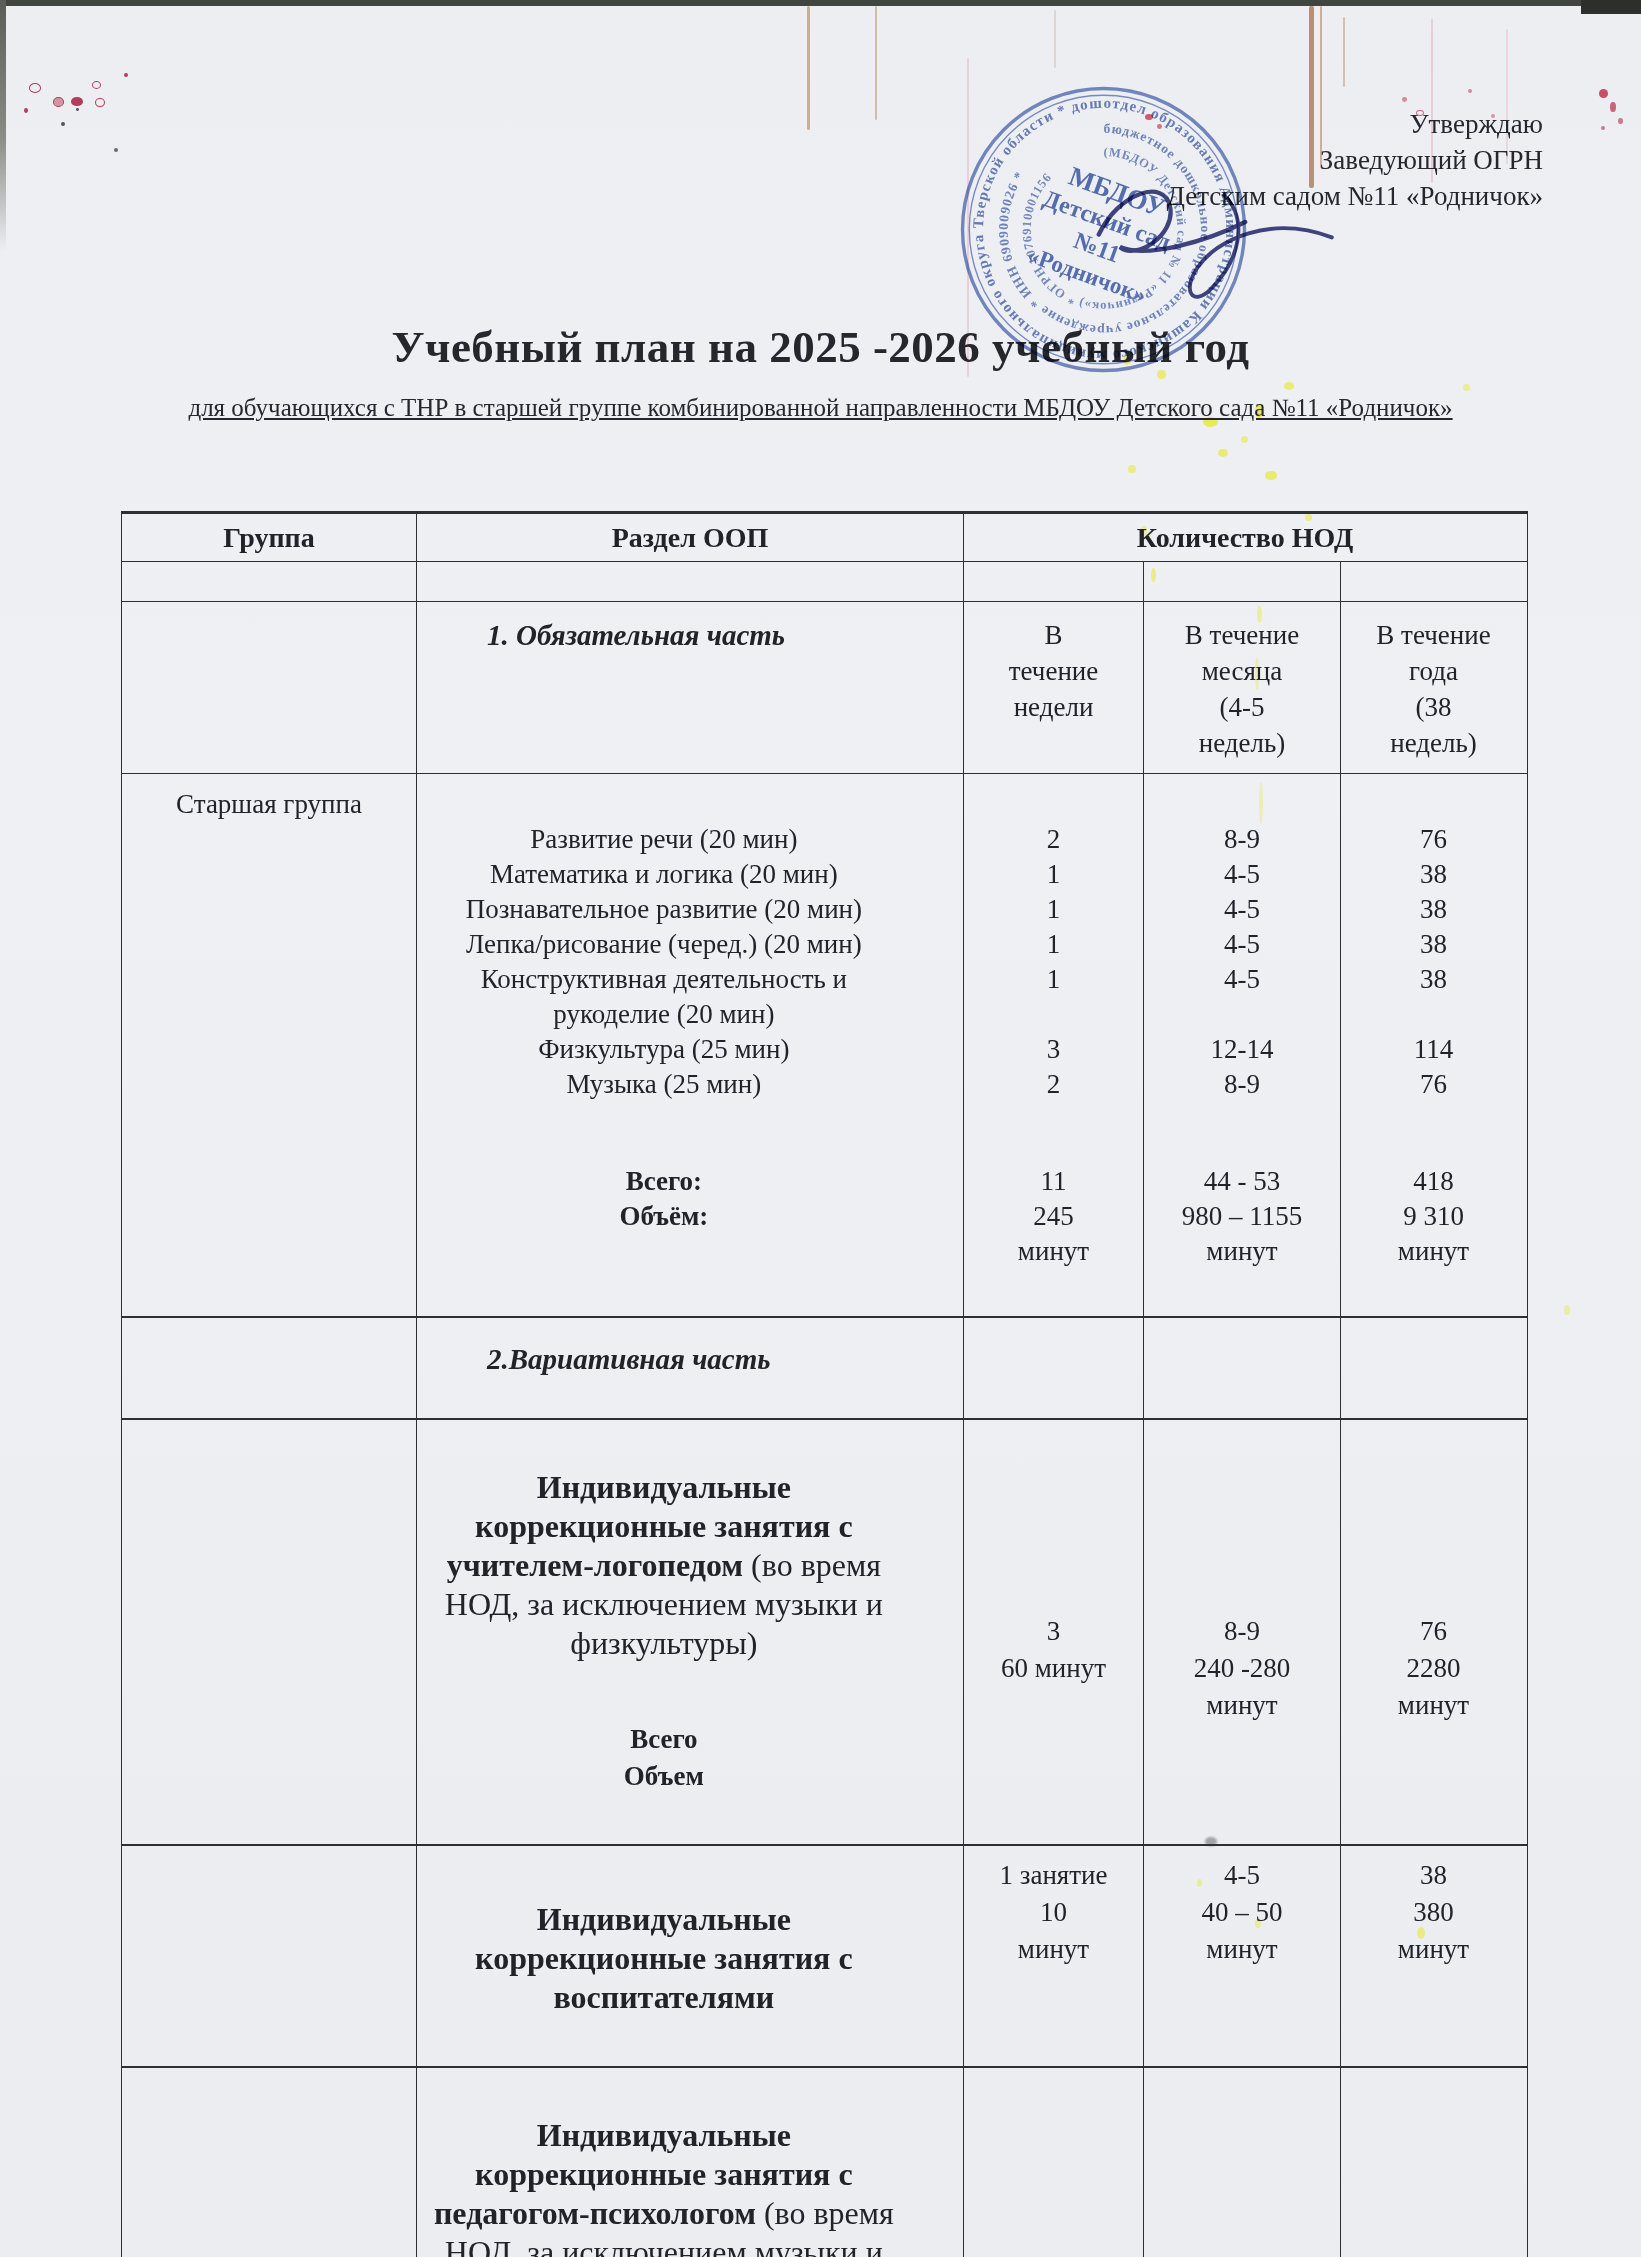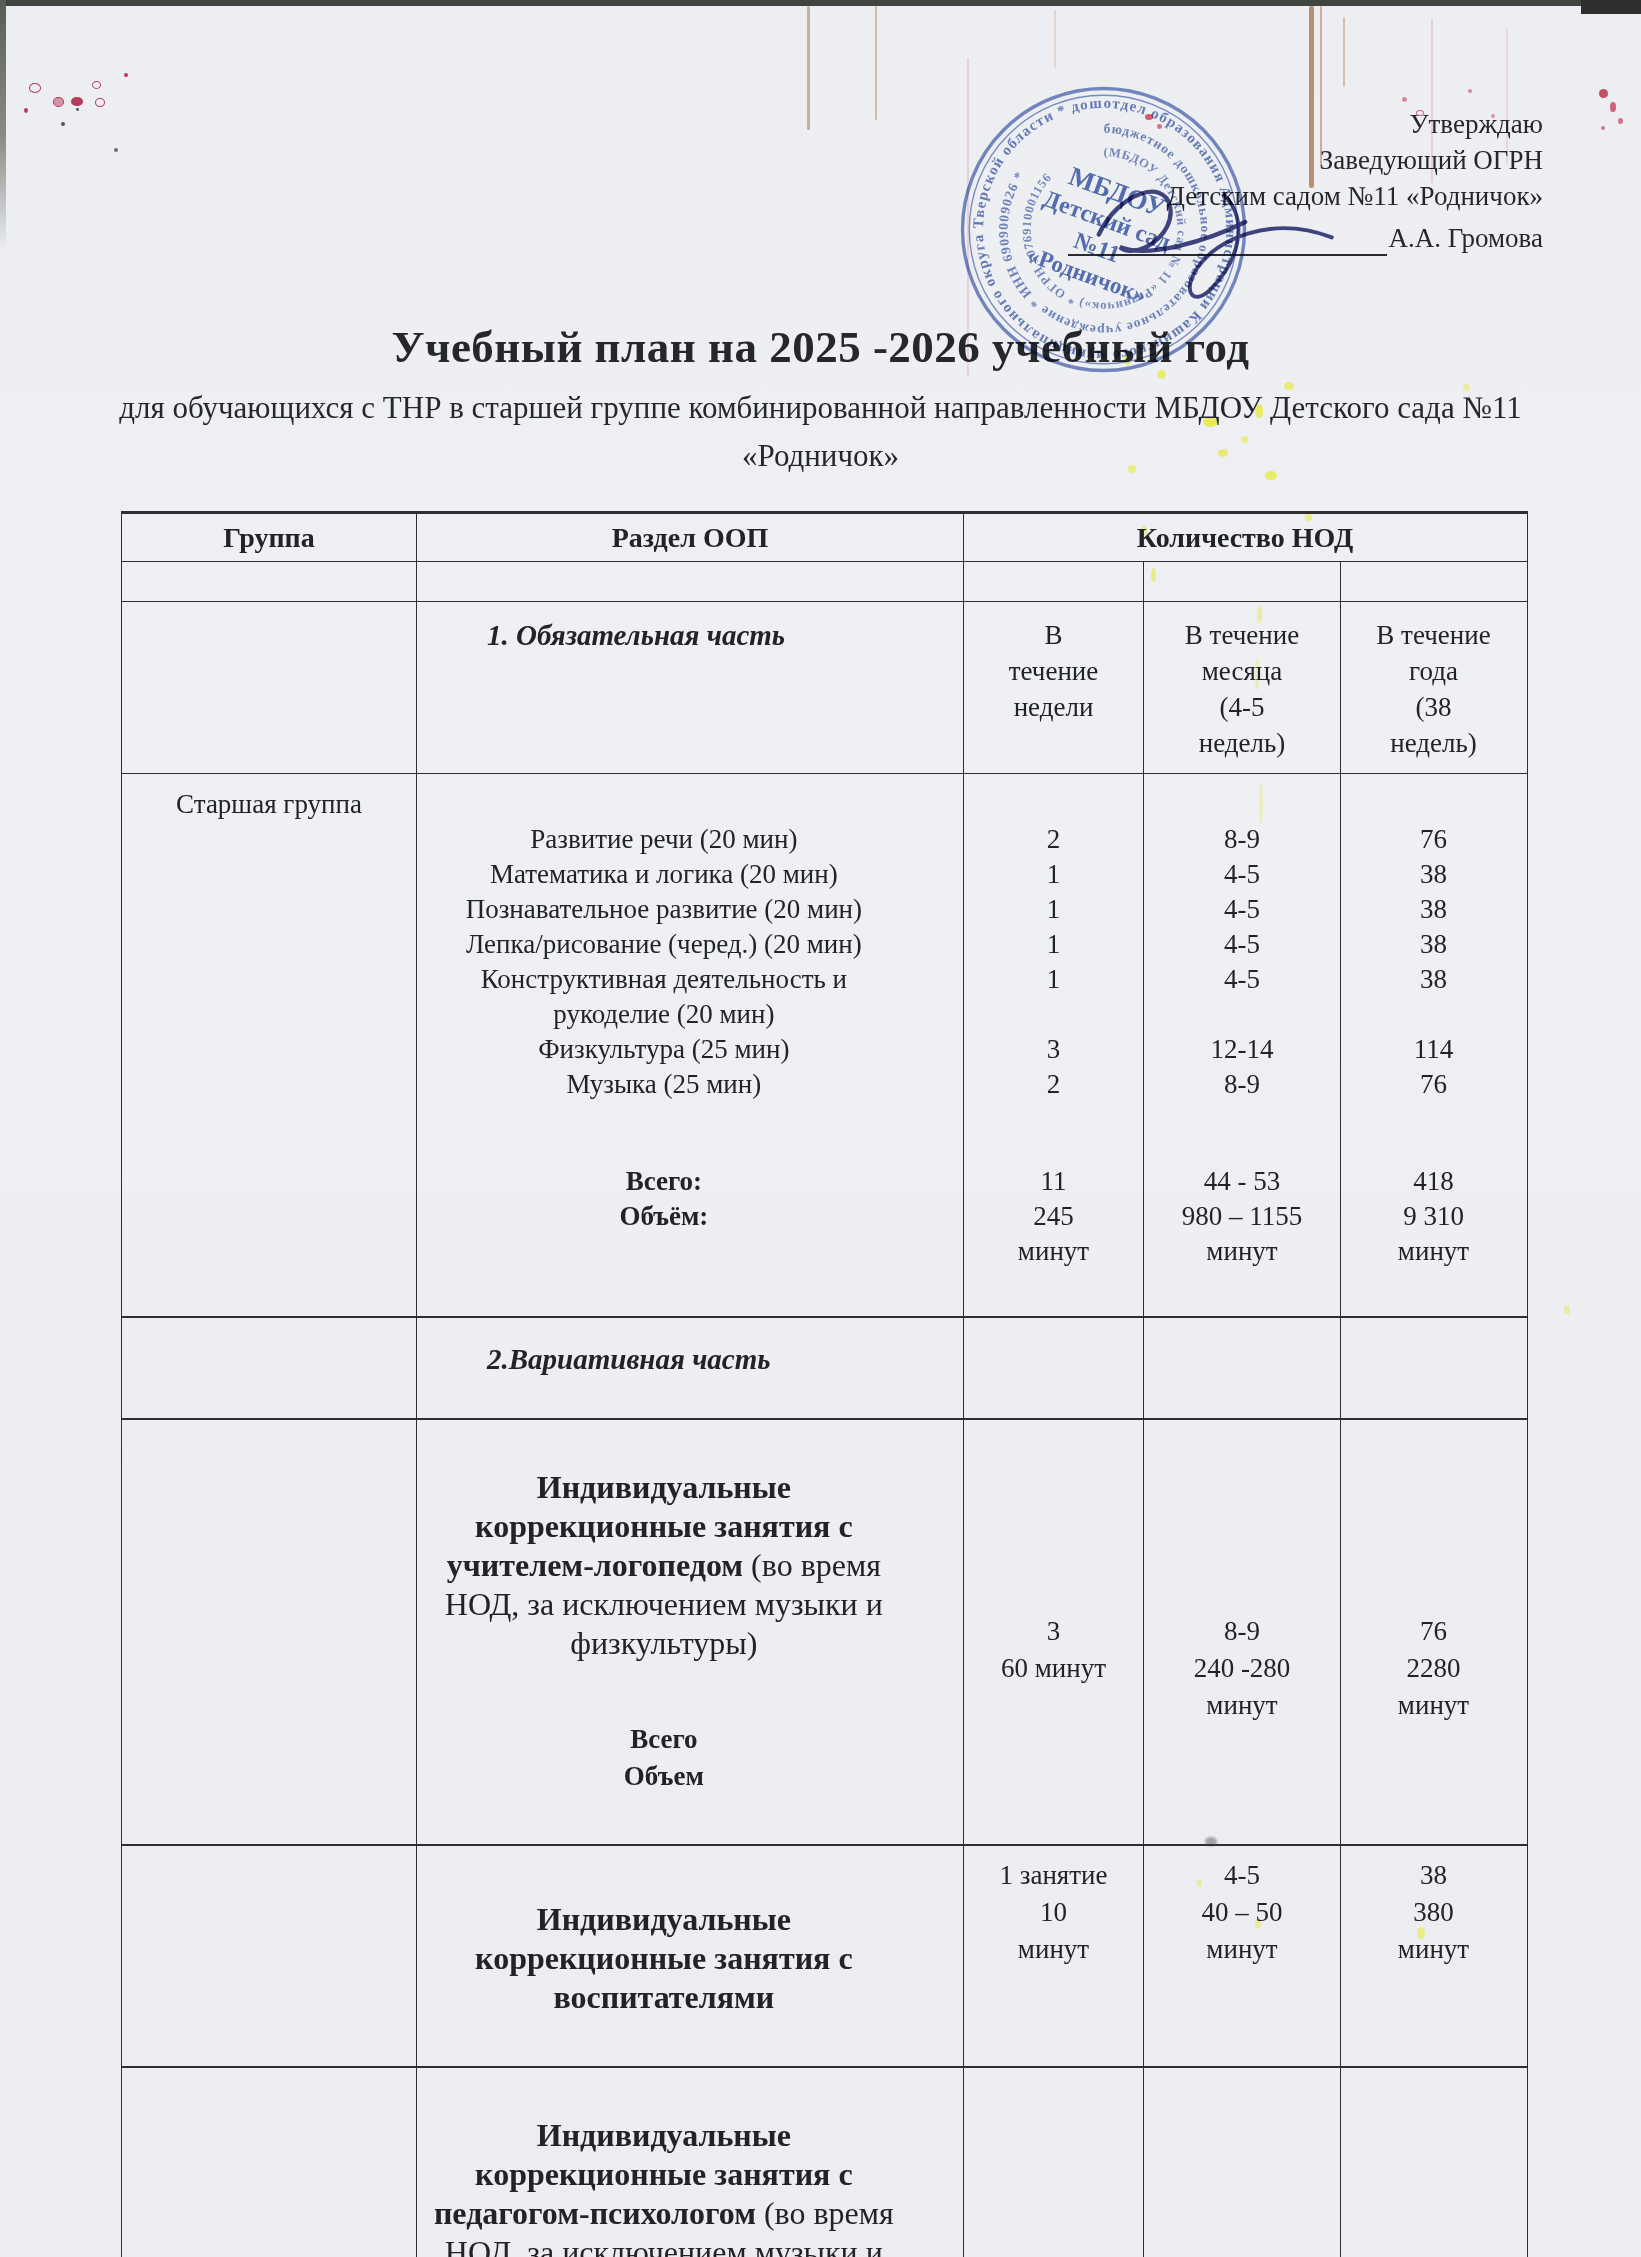--- a/index.html
+++ b/index.html
@@ -23,21 +23,21 @@
   
   .stamp{position:absolute;left:949px;top:75px;width:309px;height:309px;z-index:3;
     mix-blend-mode:multiply;opacity:.88;}
   
   .signature{position:absolute;left:1079px;top:143px;width:290px;height:183px;z-index:4;
     mix-blend-mode:multiply;}
   
   .doc-title{position:absolute;top:321px;left:0;width:100%;text-align:center;
     font-size:45px;font-weight:bold;letter-spacing:0.5px;z-index:2;}
   .doc-subtitle{position:absolute;top:384px;left:106px;width:1429px;text-align:center;
-    font-size:31px;line-height:48px;z-index:2;}
+    font-size:25px;line-height:48px;z-index:2;text-decoration:underline;}
   
   .uptable{position:absolute;left:121px;top:511px;width:1405px;
     border:1.9px solid #2e2f33;border-top-width:3.9px;border-bottom-width:2.9px;z-index:2;}
   .trow{display:grid;grid-template-columns:295px 547px 180px 197px 185px;
     border-bottom:1.9px solid #2e2f33;}
   .trow:last-child{border-bottom:none;}
   .trow.bb3{border-bottom-width:2.9px;}
   .cell{border-right:1.9px solid #2e2f33;box-sizing:border-box;
     text-align:center;font-size:27px;line-height:37px;color:#222329;
     white-space:pre-line;padding:11.6px 7.7px;}
@@ -124,24 +124,20 @@
   <div class="spot" style="left:1417px;top:1927px;width:7.7px;height:11.6px;background:rgba(231,233,60,.6);"></div>
   <div class="spot" style="left:1255px;top:1919px;width:5.8px;height:8.7px;background:rgba(231,233,60,.5);"></div>
   <div class="spot" style="left:1197px;top:1879px;width:4.8px;height:7.7px;background:rgba(231,233,60,.45);"></div>
   <div class="spot" style="left:1564px;top:1305px;width:5.8px;height:9.7px;background:rgba(231,233,60,.4);"></div>
   <div class="spot" style="left:1205px;top:1837px;width:11.6px;height:8.7px;background:rgba(90,90,95,.5);filter:blur(1px);"></div>
 
   <div class="approval">
     <div>Утверждаю</div>
     <div>Заведующий ОГРН</div>
     <div>Детским садом №11 «Родничок»</div>
-    <div class="sig-row">
-      <div class="sig-underline"></div>
-      <span>А.А. Громова</span>
-    </div>
   </div>
 
   <svg class="stamp" viewBox="0 0 320 320">
     <defs>
       <path id="ringO" d="M160,34 A126,126 0 1 1 159.9,34.001"></path>
       <path id="ringM" d="M160,60 A100,100 0 1 1 159.9,60.001"></path>
       <path id="ringI" d="M160,84 A76,76 0 1 1 159.9,84.001"></path>
     </defs>
     <circle cx="160" cy="160" r="146" fill="none" stroke="#4a66b0" stroke-width="3.5" stroke-opacity=".85"></circle>
     <circle cx="160" cy="160" r="139" fill="none" stroke="#4a66b0" stroke-width="1.4" stroke-opacity=".8"></circle>

